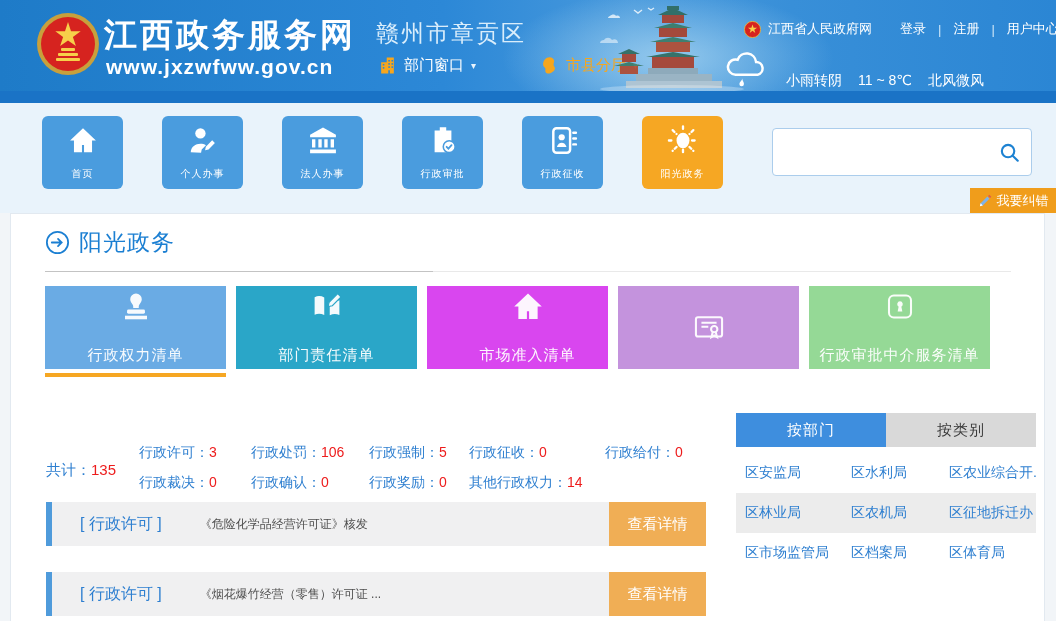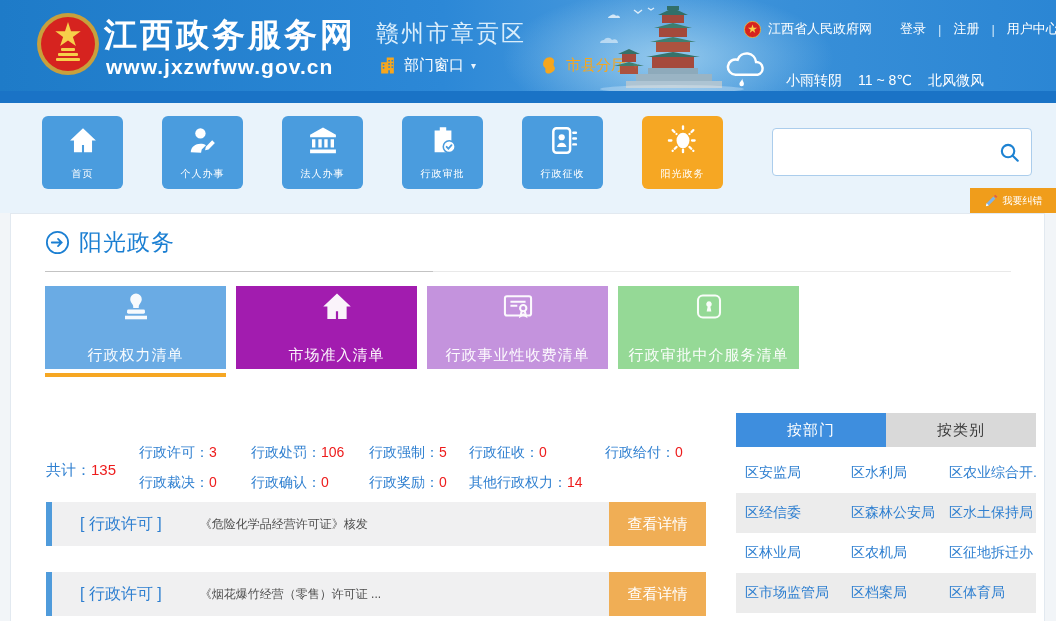--- a/index.html
+++ b/index.html
@@ -50,21 +50,21 @@
   .navcard .ic { position:absolute; top:9px; left:50%; transform:translateX(-50%); width:31px; height:31px; }
   .navcard .lb { font-size:10px; letter-spacing:1px; }
   .search {
     position:absolute; left:772px; top:25px; width:260px; height:48px;
     background:#fff; border:1px solid #abcdec; border-radius:4px;
   }
   .search input { position:absolute; left:10px; top:0; width:210px; height:100%; border:none; outline:none; font-size:15px; background:transparent; }
   .search .ic { position:absolute; right:10px; top:12px; width:23px; height:23px; cursor:pointer; }
   .fix {
     position:absolute; left:970px; top:85px; width:86px; height:25px;
-    background:#f09d1b; color:#fff; font-size:10px; cursor:pointer;
+    background:#f09d1b; color:#fff; font-size:13px; cursor:pointer;
     display:flex; align-items:center; justify-content:center; gap:4px;
   }
   .fix .ic { width:15px; height:15px; }
 
   
   .main {
     position:absolute; left:10px; top:213px; width:1035px; height:408px;
     background:#fff; border:1px solid #e2e9f0; border-bottom:none;
   }
   .sec-head { position:absolute; left:34px; top:13px; display:flex; align-items:center; gap:9px; color:#1b7fd2; font-size:23px; letter-spacing:1px; }
@@ -309,38 +309,46 @@
       <div class="tab active" style="background: rgb(106, 171, 228);">
     <span class="ic">
           <svg viewBox="0 0 24 24" fill="currentColor">
             <path d="M12 2.5a4.2 4.2 0 0 1 4.2 4.2c0 1.6-.9 2.7-1.7 3.8-.5.7-.5 1.5-.5 2.5h-4c0-1 0-1.8-.5-2.5-.8-1.1-1.7-2.2-1.7-3.8A4.2 4.2 0 0 1 12 2.5z"></path>
             <rect x="5.5" y="14.2" width="13" height="3" rx="1"></rect>
             <rect x="4" y="18.7" width="16" height="2.6"></rect>
           </svg>
         </span>
     <span class="lb">行政权力清单</span>
   </div>
-      <div class="tab" style="background: #a21caf; padding-left: 20px;">
+      <div class="tab" style="background: rgb(42, 166, 200);">
+    <span class="ic">
+          <svg viewBox="0 0 24 24" fill="currentColor">
+            <path d="M3 5.2c2.3-1.1 4.6-1.1 7 .2v12.8c-2.4-1.2-4.7-1.3-7-.2zM21 7.5v10.7c-2.3-1.1-4.6-1.1-7 .2V9.8z"></path>
+            <path d="m13.5 9 6.3-6.3 2.4 2.4-6.3 6.3-3 .6z" stroke="#2aa6c8" stroke-width=".8"></path>
+          </svg>
+        </span>
+    <span class="lb">部门责任清单</span>
+  </div>
+      <div class="tab" style="background: #d946ef; padding-left: 20px;">
     <span class="ic">
           <svg viewBox="0 0 24 24" fill="currentColor">
             <path d="M12 2.5 2 12h3v9h6.2v-5.5h1.6V21H19v-9h3z"></path>
           </svg>
         </span>
     <span class="lb">市场准入清单</span>
   </div>
       <div class="tab" style="background: rgb(196, 147, 221);">
     <span class="ic">
           <svg viewBox="0 0 24 24" fill="none" stroke="currentColor" stroke-width="1.5">
             <rect x="2.5" y="4.5" width="19" height="14" rx="1.5"></rect>
             <path d="M6.5 8.5h11M6.5 11.5h5"></path>
             <circle cx="15.8" cy="13.2" r="2.3"></circle>
             <path d="m14.7 15.2-.9 3.8 2-1.2 2 1.2-.9-3.8"></path>
           </svg>
         </span>
-    <span class="lb">行政事业性收费清单</span>
   </div>
       <div class="tab" style="background: rgb(149, 217, 150);">
     <span class="ic">
           <svg viewBox="0 0 24 24" fill="none" stroke="currentColor" stroke-width="1.5">
             <rect x="4" y="4" width="16" height="16" rx="3.5"></rect>
             <path d="M12 8.2a2.1 2.1 0 0 1 1 3.9l.7 3.6h-3.4l.7-3.6a2.1 2.1 0 0 1 1-3.9z" fill="currentColor" stroke="none"></path>
           </svg>
         </span>
     <span class="lb">行政审批中介服务清单</span>
   </div>
@@ -379,25 +387,20 @@
         <div class="sb-tab active">按部门</div>
         <div class="sb-tab">按类别</div>
       </div>
     <div class="sb-rows" id="sb-rows">
         <div class="sb-row">
           <span>区安监局</span>
           <span>区水利局</span>
           <span>区农业综合开...</span>
         </div>
         <div class="sb-row">
-          <span>区经信委</span>
-          <span>区森林公安局</span>
-          <span>区水土保持局</span>
-        </div>
-        <div class="sb-row">
           <span>区林业局</span>
           <span>区农机局</span>
           <span>区征地拆迁办</span>
         </div>
         <div class="sb-row">
           <span>区市场监管局</span>
           <span>区档案局</span>
           <span>区体育局</span>
         </div>
       </div>

